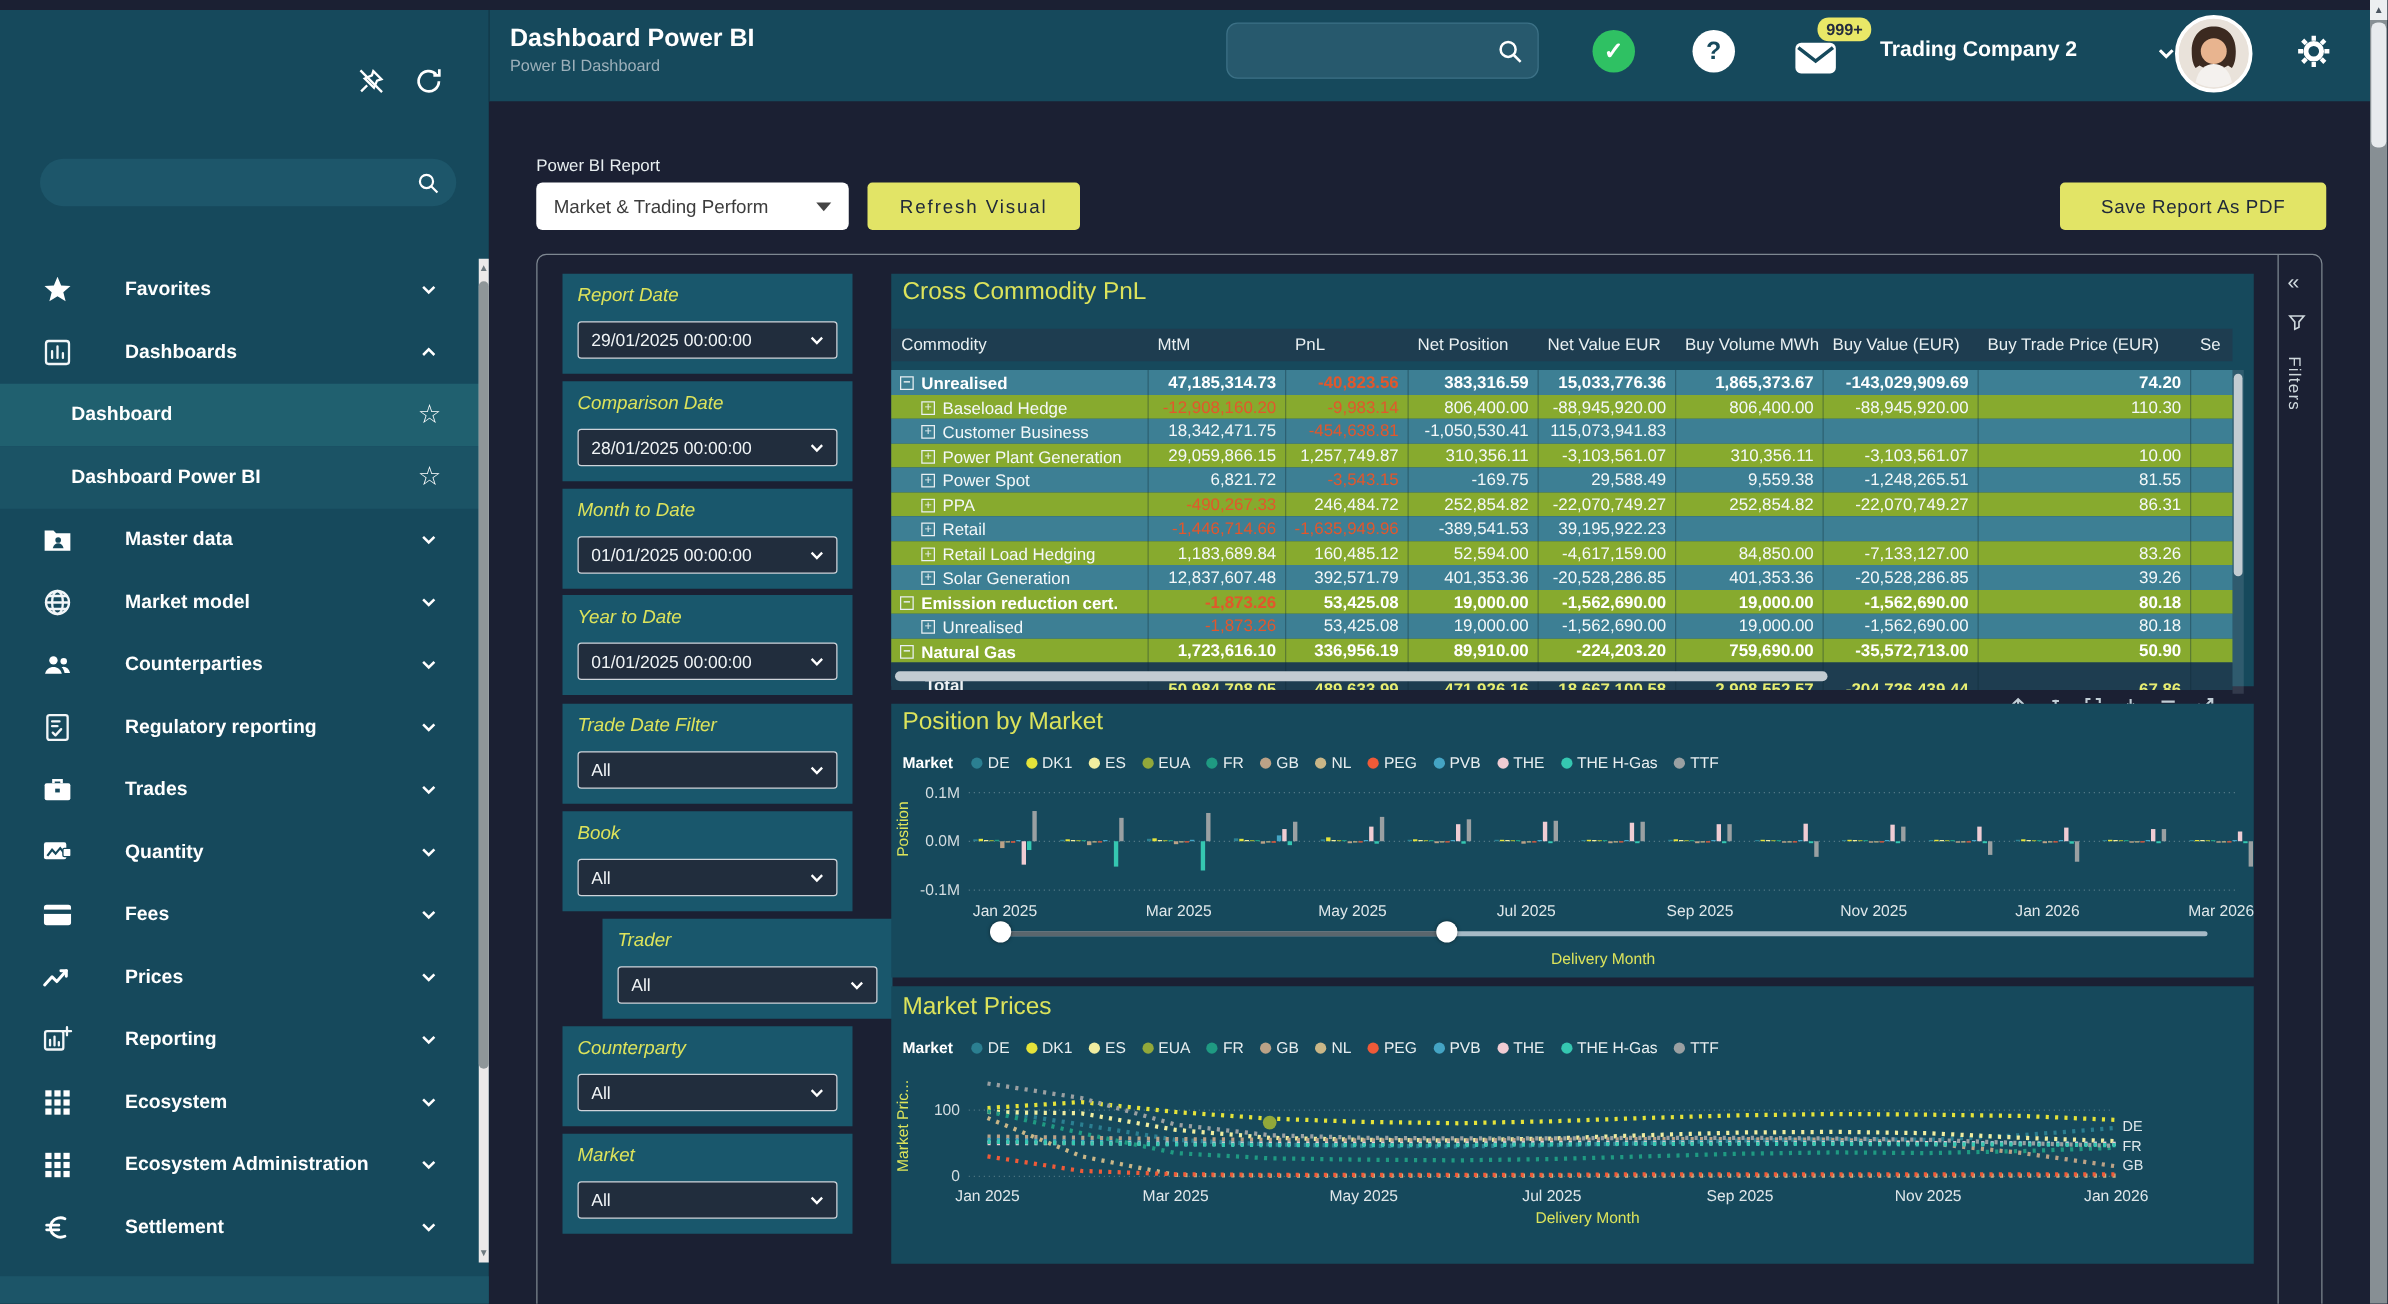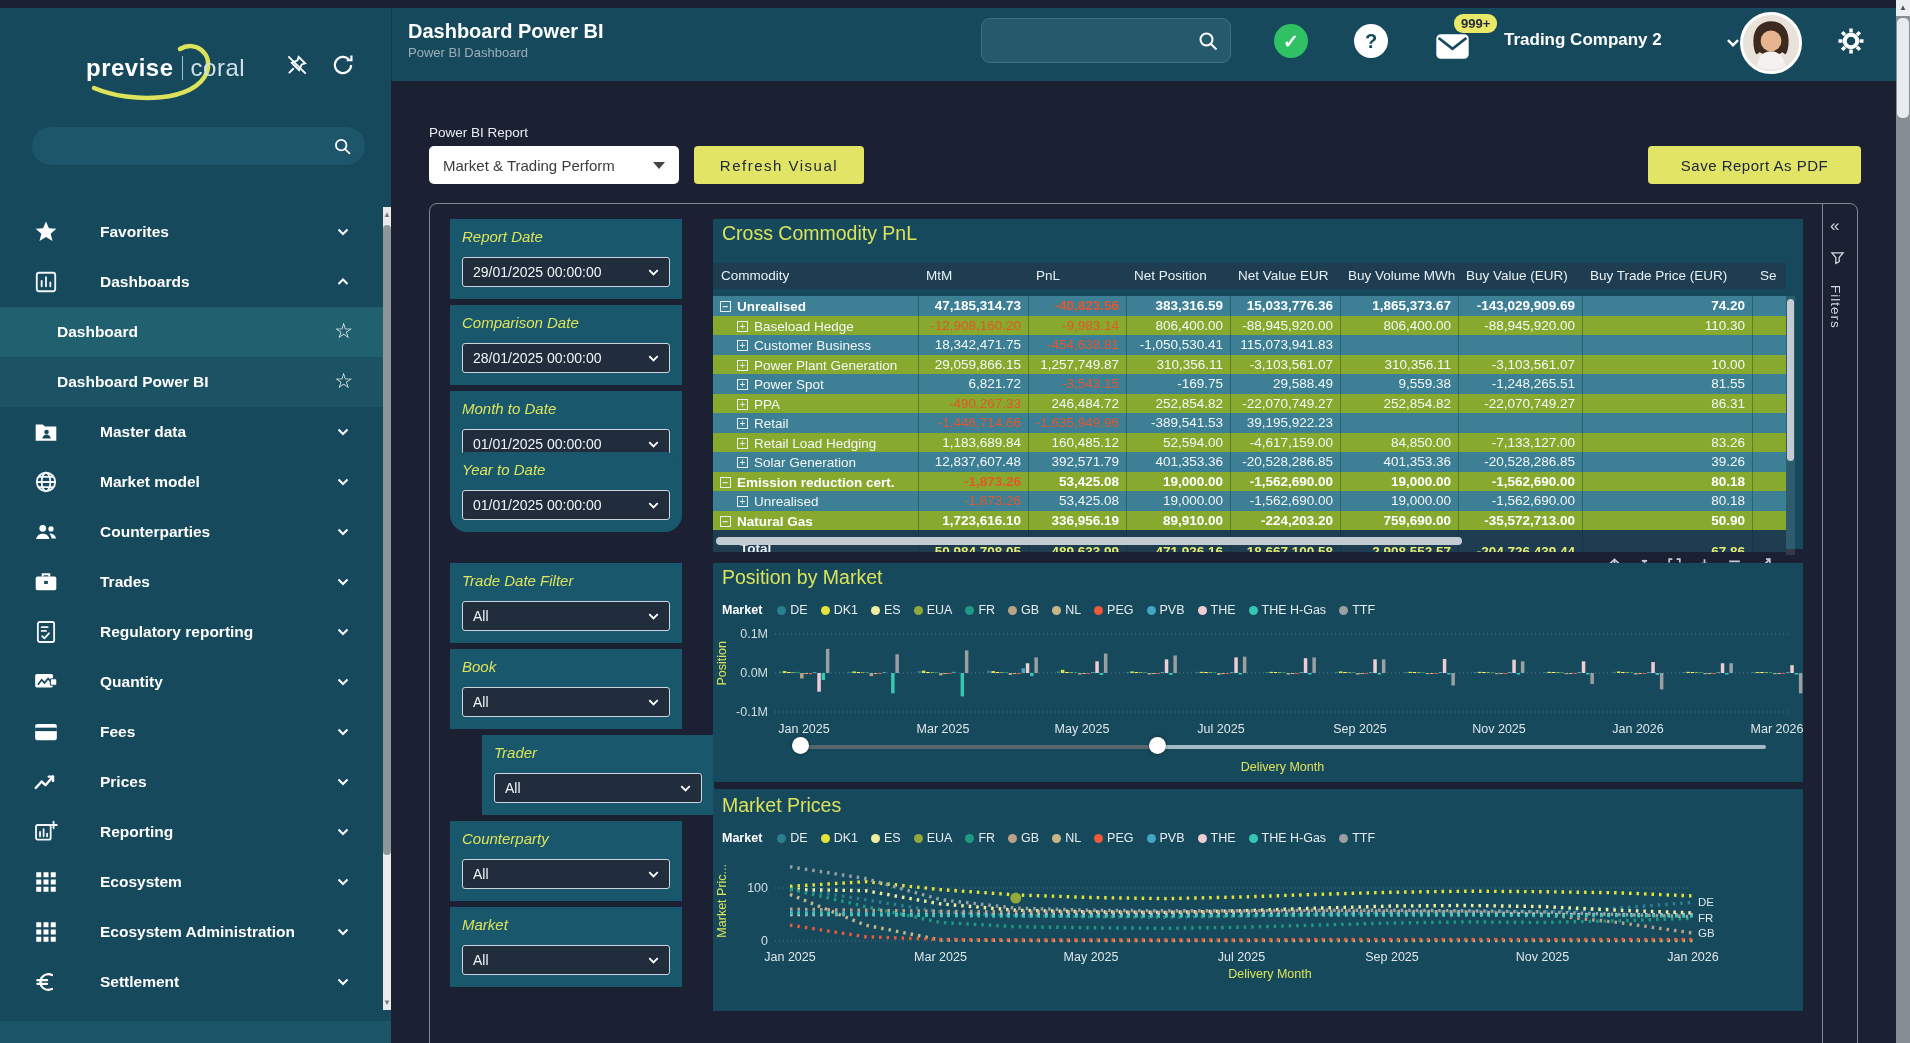--- a/index.html
+++ b/index.html
@@ -141,30 +141,20 @@
   .page-scroll .btn { position:absolute; left:0; top:0; width:14px; height:16px; background:#eceff1; color:#4a5560;
     font-size:8px; text-align:center; line-height:16px; }
   .page-thumb { position:absolute; left:1px; top:18px; width:12px; height:100px; background:#e8ebee; border-radius:5px; }
 </style>
 </head>
 <body>
 
 <div class="app">
 
   <aside class="sidebar">
-    <div class="logo-box">
-      <svg class="logo-swoosh" width="214" height="86" viewBox="0 0 214 86">
-        <path d="M30 64 C 68 80, 132 78, 143 48 C 149 29, 131 16, 116 25" fill="none" stroke="#dce35b" stroke-width="4.5" stroke-linecap="round"></path>
-      </svg>
-      <div class="logo-text">
-        <span class="logo-primary">previse</span>
-        <span class="logo-div"></span>
-        <span class="logo-secondary">coral</span>
-      </div>
-    </div>
     <span class="side-top-icon" style="left:284px">
       <svg viewBox="0 0 24 24" fill="none" stroke="#fff" stroke-width="1.7">
           <path d="M13.5 4.5l6 6-3.2 1-2.3 5.3-3.4-3.4-3.4-3.4 5.3-2.3zM9 15l-4.5 4.5"></path>
           <path d="M4 4l16 16"></path>
         </svg>
     </span>
     <span class="side-top-icon" style="left:330px">
       <svg viewBox="0 0 24 24" fill="none" stroke="#fff" stroke-width="2">
           <path d="M19.5 12a7.5 7.5 0 1 1-2.1-5.2"></path>
           <path d="M19.8 3.2v4.4h-4.4"></path>
@@ -232,37 +222,37 @@
               <path d="M2.8 18.5c.8-3.3 3.2-5 6.2-5s5.4 1.7 6.2 5z"></path>
               <circle cx="16.6" cy="9.2" r="2.4"></circle>
               <path d="M16.4 13.3c2.5.3 4.3 1.8 4.9 4.6h-4.1c-.3-1.9-1-3.4-2.2-4.3z"></path>
             </svg></span>
           <span class="nav-label">Counterparties</span>
           <span class="nav-chevron"><svg viewBox="0 0 16 16" fill="none" stroke="#fff" stroke-width="2">
               <path d="M3.5 5.5L8 10l4.5-4.5"></path>
             </svg></span>
         </div>
         <div class="nav-item">
+          <span class="nav-icon"><svg viewBox="0 0 24 24" fill="none" stroke="#f2f6f8" stroke-width="1.7" stroke-linecap="round" stroke-linejoin="round">
+              <rect x="4.5" y="2.8" width="15" height="18.4" rx="1.6"></rect>
+              <path d="M8 7.5h5.5M8 11h4"></path>
+              <path d="M8.5 15.8l2 2 4.2-4.6"></path>
+            </svg></span>
+          <span class="nav-label">Regulatory reporting</span>
+          <span class="nav-chevron"><svg viewBox="0 0 16 16" fill="none" stroke="#fff" stroke-width="2">
+              <path d="M3.5 5.5L8 10l4.5-4.5"></path>
+            </svg></span>
+        </div>
+        <div class="nav-item">
           <span class="nav-icon"><svg viewBox="0 0 24 24">
               <rect x="2.5" y="7" width="19" height="12.5" rx="1.5" fill="#fff"></rect>
               <path d="M9 7V4.8h6V7" fill="none" stroke="#fff" stroke-width="1.9"></path>
               <rect x="10.3" y="11" width="3.4" height="2.8" fill="#16495c"></rect>
             </svg></span>
           <span class="nav-label">Trades</span>
-          <span class="nav-chevron"><svg viewBox="0 0 16 16" fill="none" stroke="#fff" stroke-width="2">
-              <path d="M3.5 5.5L8 10l4.5-4.5"></path>
-            </svg></span>
-        </div>
-        <div class="nav-item">
-          <span class="nav-icon"><svg viewBox="0 0 24 24" fill="none" stroke="#f2f6f8" stroke-width="1.7" stroke-linecap="round" stroke-linejoin="round">
-              <rect x="4.5" y="2.8" width="15" height="18.4" rx="1.6"></rect>
-              <path d="M8 7.5h5.5M8 11h4"></path>
-              <path d="M8.5 15.8l2 2 4.2-4.6"></path>
-            </svg></span>
-          <span class="nav-label">Regulatory reporting</span>
           <span class="nav-chevron"><svg viewBox="0 0 16 16" fill="none" stroke="#fff" stroke-width="2">
               <path d="M3.5 5.5L8 10l4.5-4.5"></path>
             </svg></span>
         </div>
         <div class="nav-item">
           <span class="nav-icon"><svg viewBox="0 0 24 24">
               <rect x="2" y="4.5" width="16.5" height="12.5" rx="1.5" fill="#fff"></rect>
               <path d="M4.5 14.5l3.5-4.5 2.6 2.8 3.4-4 2.5 3" fill="none" stroke="#16495c" stroke-width="1.6"></path>
               <rect x="16" y="9" width="6" height="6" rx="1" fill="#fff" stroke="#16495c" stroke-width="1"></rect>
             </svg></span>
@@ -444,21 +434,21 @@
       </div>
       <div class="filter-card" style="top: 391px;">
         <div class="filter-label">Month to Date</div>
         <div class="filter-select">
           <span class="filter-value">01/01/2025 00:00:00</span>
           <span class="filter-chevron"><svg viewBox="0 0 16 16" fill="none" stroke="#fff" stroke-width="2">
               <path d="M3.5 5.5L8 10l4.5-4.5"></path>
             </svg></span>
         </div>
       </div>
-      <div class="filter-card" style="top: 452px; border-radius: 17px;">
+      <div class="filter-card" style="top: 476px;">
         <div class="filter-label">Year to Date</div>
         <div class="filter-select">
           <span class="filter-value">01/01/2025 00:00:00</span>
           <span class="filter-chevron"><svg viewBox="0 0 16 16" fill="none" stroke="#fff" stroke-width="2">
               <path d="M3.5 5.5L8 10l4.5-4.5"></path>
             </svg></span>
         </div>
       </div>
       <div class="filter-card" style="top: 563px;">
         <div class="filter-label">Trade Date Filter</div>

